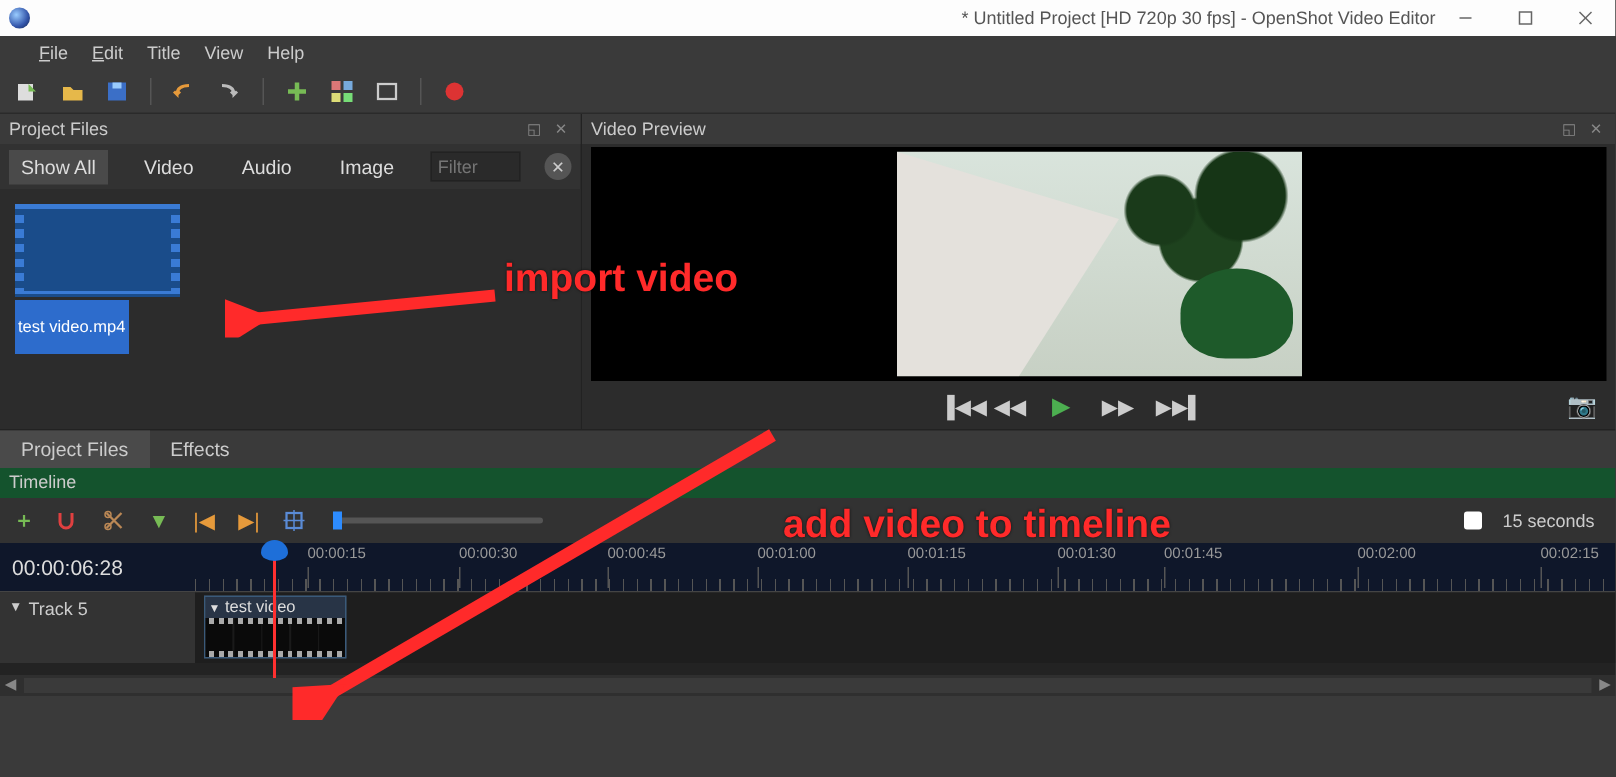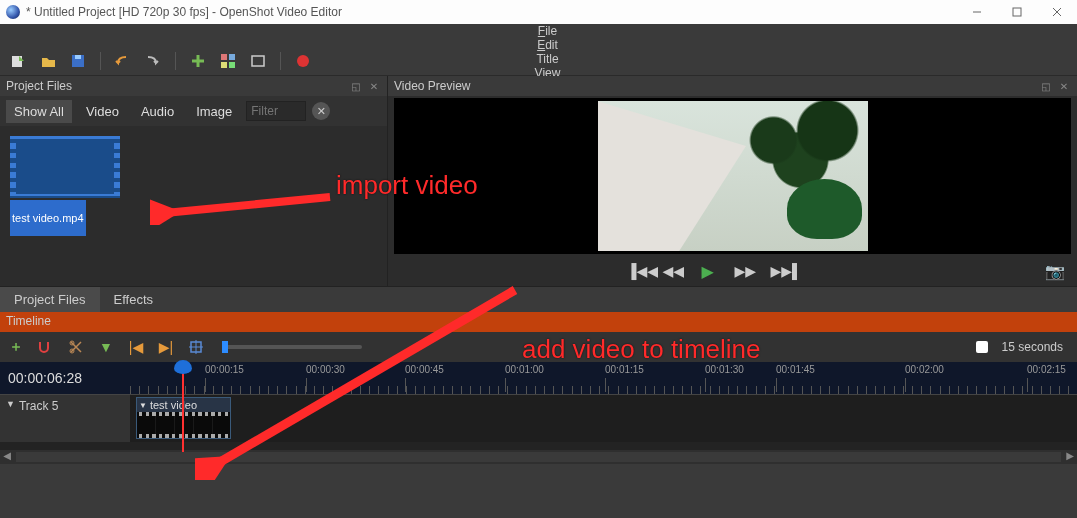--- a/index.html
+++ b/index.html
@@ -1,43 +1,43 @@
 <!DOCTYPE html>
 <html><head>
 <meta charset="utf-8">
 <style>
   * { box-sizing: border-box; margin: 0; padding: 0; font-family: "Segoe UI", Tahoma, sans-serif; }
   body { background: #3a3a3a; color: #ddd; width: 1077px; height: 518px; overflow: hidden; position: relative; }
 
   
   .titlebar { height: 24px; background: #fdfdfd; color: #555; display: flex; align-items: center; font-size: 12px; }
   .titlebar .app-icon { width: 14px; height: 14px; border-radius: 50%; background: radial-gradient(circle at 35% 35%, #9cf 0%, #35a 60%, #124 100%); margin: 0 6px; }
-  .titlebar .title { flex: 1; }
+  .titlebar .title { flex: 1; text-align: right; }
   .titlebar .winbtn { width: 40px; height: 24px; display: flex; align-items: center; justify-content: center; color: #666; }
 
   
-  .menubar { height: 22px; background: #3a3a3a; color: #ccc; display: flex; align-items: center; font-size: 12px; padding-left: 18px; flex-direction: column; }
+  .menubar { height: 22px; background: #3a3a3a; color: #ccc; display: flex; align-items: center; font-size: 12px; padding-left: 18px; }
   .menubar span { padding: 0 8px; cursor: default; }
   .menubar span u { text-decoration: underline; }
 
   
   .toolbar { height: 30px; background: #3a3a3a; display: flex; align-items: center; gap: 10px; padding: 0 8px; border-bottom: 1px solid #2a2a2a; }
   .toolbar .tb { width: 20px; height: 20px; display: flex; align-items: center; justify-content: center; }
   .toolbar .sep { width: 1px; height: 18px; background: #555; margin: 0 2px; }
 
   
   .panels { display: flex; height: 210px; }
   .panel-left { width: 388px; background: #323232; border-right: 1px solid #222; display:flex; flex-direction:column; }
   .panel-right { flex: 1; background: #2c2c2c; display:flex; flex-direction:column; }
 
   .panel-header { height: 20px; font-size: 12px; color: #ccc; padding: 2px 6px; display:flex; align-items:center; background:#3a3a3a; }
   .panel-header .sp { flex:1; }
   .panel-header .hicon { width:14px; height:14px; margin-left:4px; color:#888; font-size:10px; display:flex; align-items:center; justify-content:center; }
 
-  .filter-row { height: 30px; display: flex; align-items: center; gap: 6px; padding: 0 6px; font-size: 13px; }
+  .filter-row { height: 30px; display: flex; align-items: center; gap: 6px; padding: 0 6px; font-size: 13px; justify-content: space-between; }
   .filter-row .ftab { padding: 4px 8px; color:#ddd; cursor:default; }
   .filter-row .ftab.active { background:#4a4a4a; }
   .filter-row input { background:#2a2a2a; border:1px solid #222; color:#999; font-size:12px; padding:2px 4px; width:60px; }
   .filter-row .clear { width:18px;height:18px; border-radius:50%; background:#555; color:#ccc; display:flex;align-items:center;justify-content:center; font-size:11px; }
 
   .files-grid { flex:1; background:#2c2c2c; padding:10px; position:relative; }
   .file-thumb { width:110px; }
   .file-thumb .th { width:110px; height:62px; background:#1a4c8a; border-left:6px solid #3a7bd5; border-right:6px solid #3a7bd5; border-top:4px dotted #3a7bd5; border-bottom:4px dotted #3a7bd5; border-image: repeating-linear-gradient(to bottom,#3a7bd5 0 5px, transparent 5px 9px) 6; }
   .file-thumb .fn { background:#2d6ccc; color:#fff; font-size:11px; padding:12px 2px; display:inline-block; margin-top:2px; }
 
@@ -53,21 +53,21 @@
   .play-controls .pc { width:18px; font-size:14px; text-align:center; cursor:default; }
   .play-controls .play { color:#4caf50; font-size:16px; }
   .play-controls .cam { margin-right:12px; color:#777; font-size:16px; }
 
   
   .lefttabs { height:26px; background:#3a3a3a; display:flex; align-items:flex-end; font-size:13px; border-top:1px solid #222; }
   .lefttabs .t { padding:5px 14px; color:#ccc; }
   .lefttabs .t.active { background:#4a4a4a; }
 
   
-  .timeline-header { height:20px; font-size:12px; color:#ccc; padding:2px 6px; background:#c2410c; }
+  .timeline-header { height:20px; font-size:12px; color:#ccc; padding:2px 6px; background:#14532d; }
   .timeline-toolbar { height:30px; display:flex; align-items:center; gap:10px; padding:0 6px; background:#323232; }
   .tt { width:20px; height:20px; display:flex; align-items:center; justify-content:center; font-size:14px; }
   .zoom-slider { width:140px; height:4px; background:#555; position:relative; border-radius:2px; margin-left:6px; }
   .zoom-slider .knob { position:absolute; left:0; top:-4px; width:6px; height:12px; background:#2d8cff; }
   .timeline-toolbar .sp { flex:1; }
   .secbox { width:12px;height:12px; background:#fff; border-radius:2px; margin-right:4px; }
   .seclabel { font-size:12px; color:#ccc; margin-right:8px; }
 
   .ruler { height:32px; background:#0f172a; display:flex; position:relative; font-size:10px; color:#888; }
   .ruler .tc { position:absolute; left:8px; top:8px; color:#ddd; font-size:14px; }
@@ -83,21 +83,21 @@
   .track-row { height:48px; display:flex; border-top:1px solid #444; }
   .track-label { width:130px; background:#333; display:flex; align-items:flex-start; padding:4px 6px; font-size:12px; color:#ccc; gap:4px; }
   .track-label .chev { font-size:9px; }
   .track-body { flex:1; background:#1e1e1e; position:relative; }
   .clip { position:absolute; left:6px; top:2px; height:42px; width:95px; background:#2a2a2a; border:1px solid #3a5a7a; display:flex; flex-direction:column; }
   .clip .clip-title { display:flex; align-items:center; gap:3px; height:14px; background:rgba(40,60,90,.6); font-size:11px; color:#ddd; padding:0 2px; }
   .clip .clip-title .chev { font-size:8px; }
   .clip .clip-thumbs { flex:1; background: repeating-linear-gradient(to right, #0a0a0a 0 18px, #1a1a1a 18px 19px); border-top:4px solid #111; border-bottom:4px solid #111; border-image: repeating-linear-gradient(to right,#aaa 0 3px,transparent 3px 6px) 4; }
 
   
-  .annotation { position:absolute; color:#ff2a2a; font-size:26px; font-weight:normal; text-shadow:0 0 2px rgba(0,0,0,.7); pointer-events:none; font-family: Arial, sans-serif; }
+  .annotation { position:absolute; color:#ff2a2a; font-size:26px; font-weight:bold; text-shadow:0 0 2px rgba(0,0,0,.7); pointer-events:none; font-family: Arial, sans-serif; }
   .arrow { position:absolute; pointer-events:none; }
 
   .bottom-scroll { height:14px; background:#2f2f2f; display:flex; align-items:center; }
   .bottom-scroll .btn { width:14px;height:14px; color:#888; font-size:10px; text-align:center; }
   .bottom-scroll .bar { flex:1; height:10px; background:#3a3a3a; margin:0 2px; }
 </style>
 </head>
 <body>
 
 <div class="titlebar">

